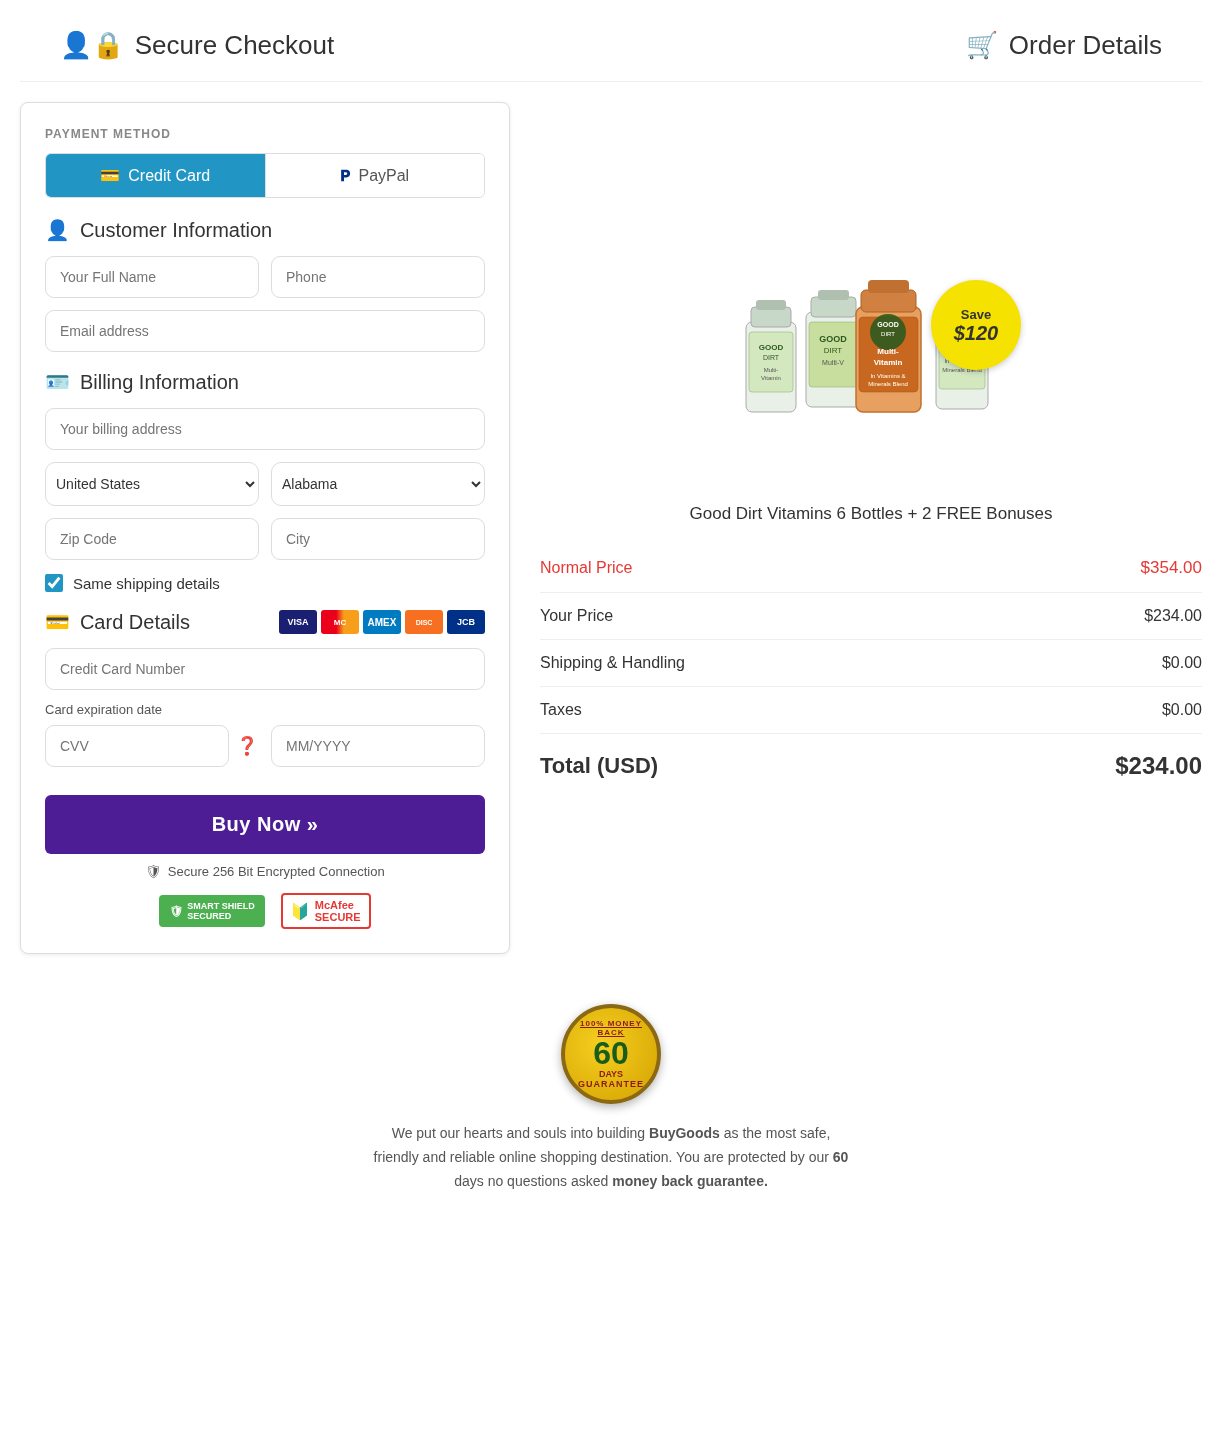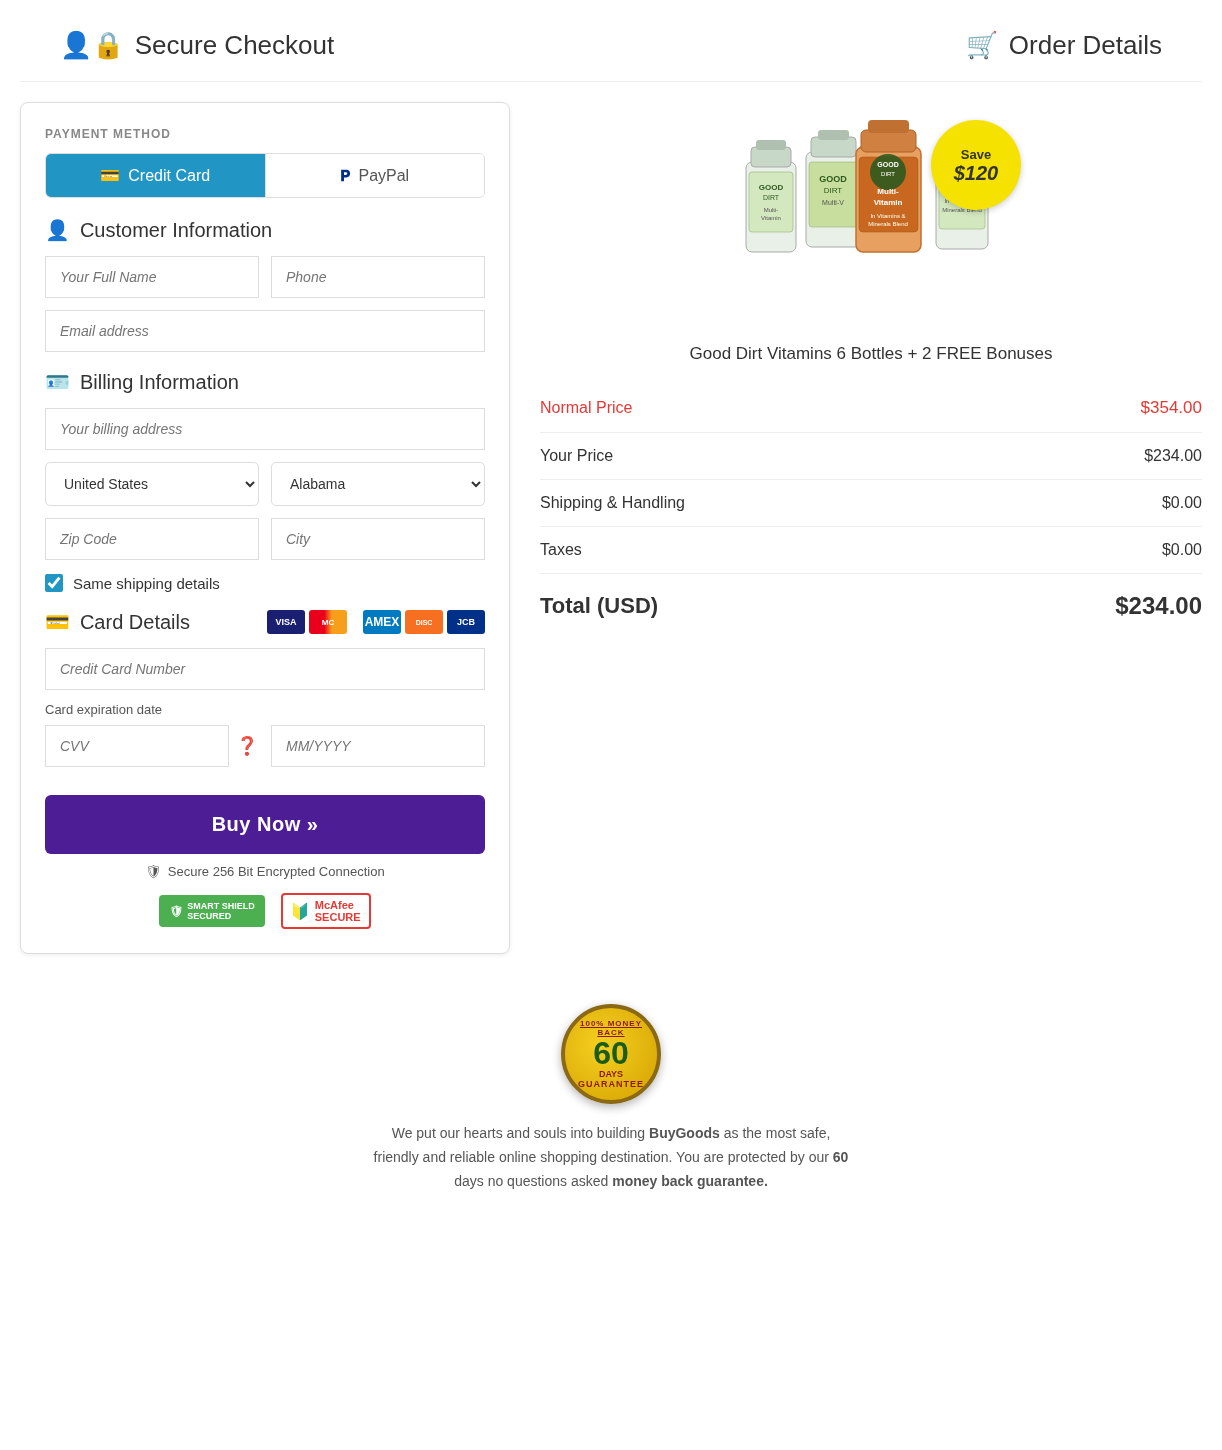--- a/index.html
+++ b/index.html
@@ -5,45 +5,45 @@
     * { box-sizing: border-box; margin: 0; padding: 0; }
     body { font-family: -apple-system, BlinkMacSystemFont, 'Segoe UI', Arial, sans-serif; background: #fff; color: #333; }
 
     .page-wrapper { max-width: 1222px; margin: 0 auto; padding: 20px; }
 
     
     .header { display: flex; justify-content: space-between; align-items: center; padding: 10px 40px 20px; border-bottom: 1px solid #eee; }
     .header-left, .header-right { display: flex; align-items: center; gap: 10px; font-size: 26px; font-weight: 400; color: #333; }
 
     
-    .main-content { display: flex; gap: 30px; padding: 20px 0; align-items: flex-start; }
+    .main-content { display: flex; gap: 30px; padding: 20px 0; align-items: center; }
     .left-panel { flex: 0 0 490px; }
     .right-panel { flex: 1; }
 
     
     .payment-card { background: #fff; border: 1px solid #ddd; border-radius: 8px; padding: 24px; box-shadow: 0 1px 4px rgba(0,0,0,0.08); }
 
     .payment-method-label { font-size: 12px; font-weight: 700; color: #888; letter-spacing: 1px; text-transform: uppercase; margin-bottom: 12px; }
 
     
     .payment-tabs { display: flex; border: 1px solid #ddd; border-radius: 6px; overflow: hidden; margin-bottom: 20px; }
     .payment-tab { flex: 1; padding: 12px; text-align: center; cursor: pointer; font-size: 16px; font-weight: 500; background: #fff; color: #555; border: none; display: flex; align-items: center; justify-content: center; gap: 8px; }
     .payment-tab.active { background: #2196c4; color: #fff; }
     .payment-tab:not(.active) { border-left: 1px solid #ddd; }
 
     
     .section-header { display: flex; align-items: center; gap: 10px; font-size: 20px; font-weight: 500; color: #333; margin-bottom: 14px; margin-top: 18px; }
 
     
     .form-row { display: flex; gap: 12px; margin-bottom: 12px; }
     .form-field { flex: 1; }
-    .form-input { width: 100%; padding: 12px 14px; border: 1px solid #ddd; border-radius: 0; font-size: 14px; color: #999; outline: none; font-style: italic; }
-
-    
-    .form-select { width: 100%; padding: 12px 14px; border: 1px solid #ddd; border-radius: 5px; font-size: 14px; color: #333; background: #fff; appearance: auto; outline: none; }
+    .form-input { width: 100%; padding: 12px 14px; border: 1px solid #ddd; border-radius: 9px; font-size: 14px; color: #999; outline: none; }
+
+    
+    .form-select { width: 100%; padding: 12px 6px; border: 1px solid #ddd; border-radius: 10px; font-size: 14px; color: #333; background: #fff; appearance: auto; outline: none; }
 
     
     .checkbox-row { display: flex; align-items: center; gap: 10px; margin: 14px 0; }
     .checkbox-row input[type="checkbox"] { width: 18px; height: 18px; accent-color: #2196c4; cursor: pointer; }
     .checkbox-label { font-size: 15px; color: #333; }
 
     
     .card-details-header { display: flex; align-items: center; justify-content: space-between; margin-bottom: 14px; margin-top: 18px; }
     .card-details-left { display: flex; align-items: center; gap: 10px; font-size: 20px; font-weight: 500; color: #333; }
     .card-icons { display: flex; gap: 4px; align-items: center; }
@@ -197,21 +197,21 @@
 
         
         <div class="card-details-header">
           <div class="card-details-left">
             <span>💳</span>
             <span>Card Details</span>
           </div>
           <div class="card-icons">
             <span class="card-icon card-visa">VISA</span>
             <span class="card-icon card-mc" style="font-size:8px;">MC</span>
-            <span class="card-icon card-amex" style="font-size:12px;margin-left:12px;">AMEX</span>
+            <span class="card-icon card-amex" style="font-size:10px;">AMEX</span>
             <span class="card-icon card-discover" style="font-size:7px;">DISC</span>
             <span class="card-icon card-jcb" style="font-size:9px;">JCB</span>
           </div>
         </div>
         <div class="form-row">
           <div class="form-field">
             <input type="text" class="form-input" placeholder="Credit Card Number" style="">
           </div>
         </div>
         <div class="expiry-label">Card expiration date</div>

